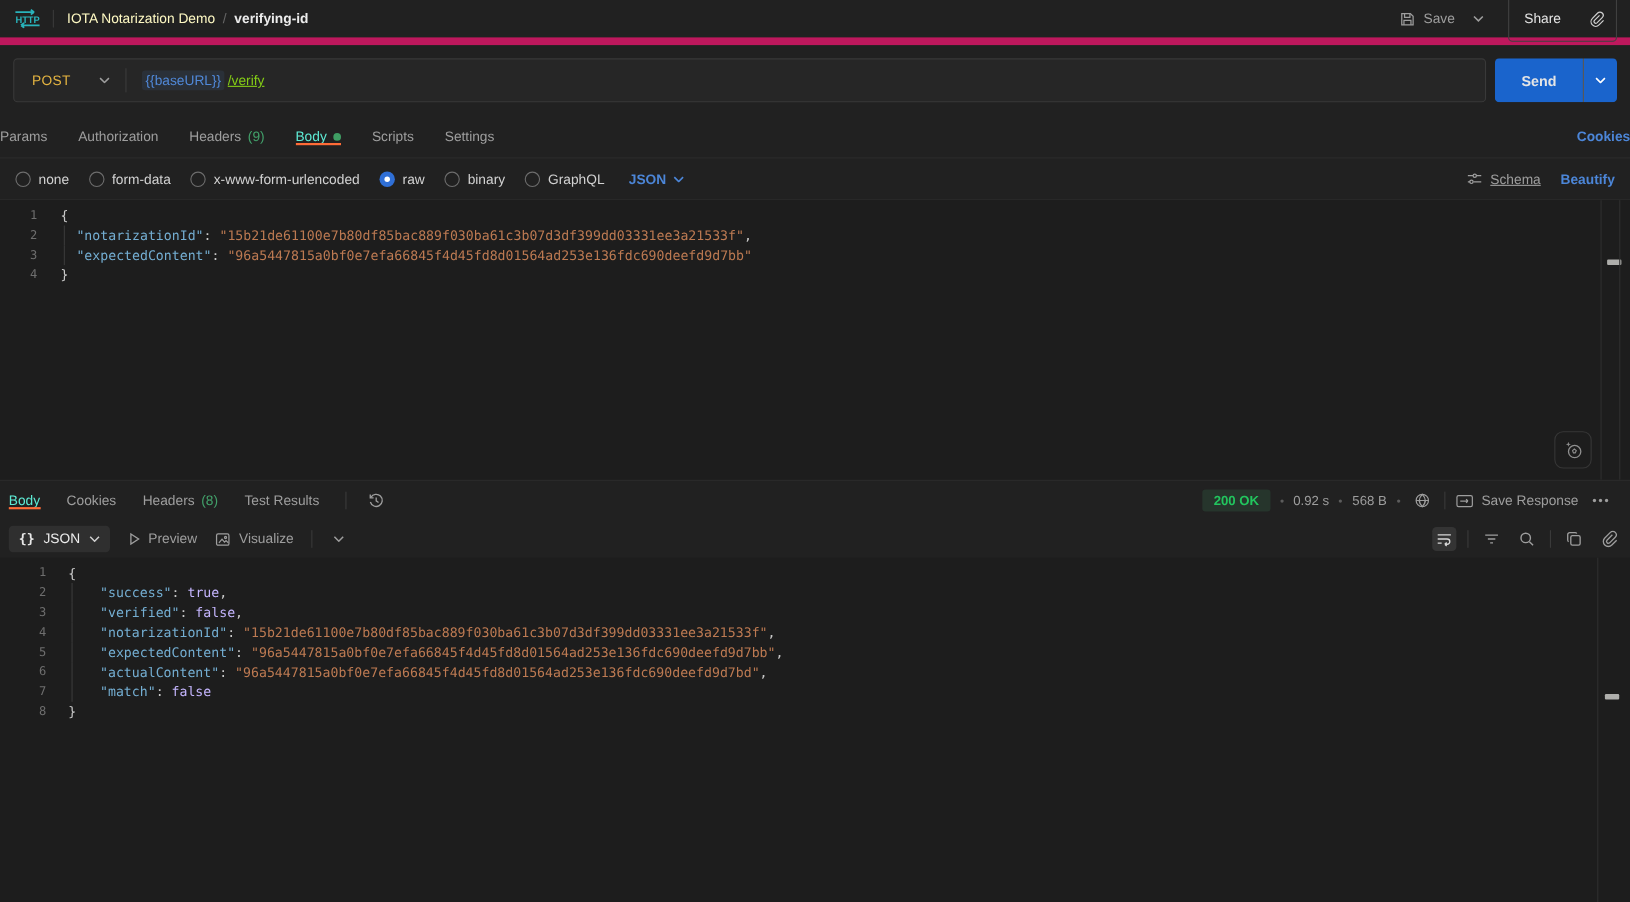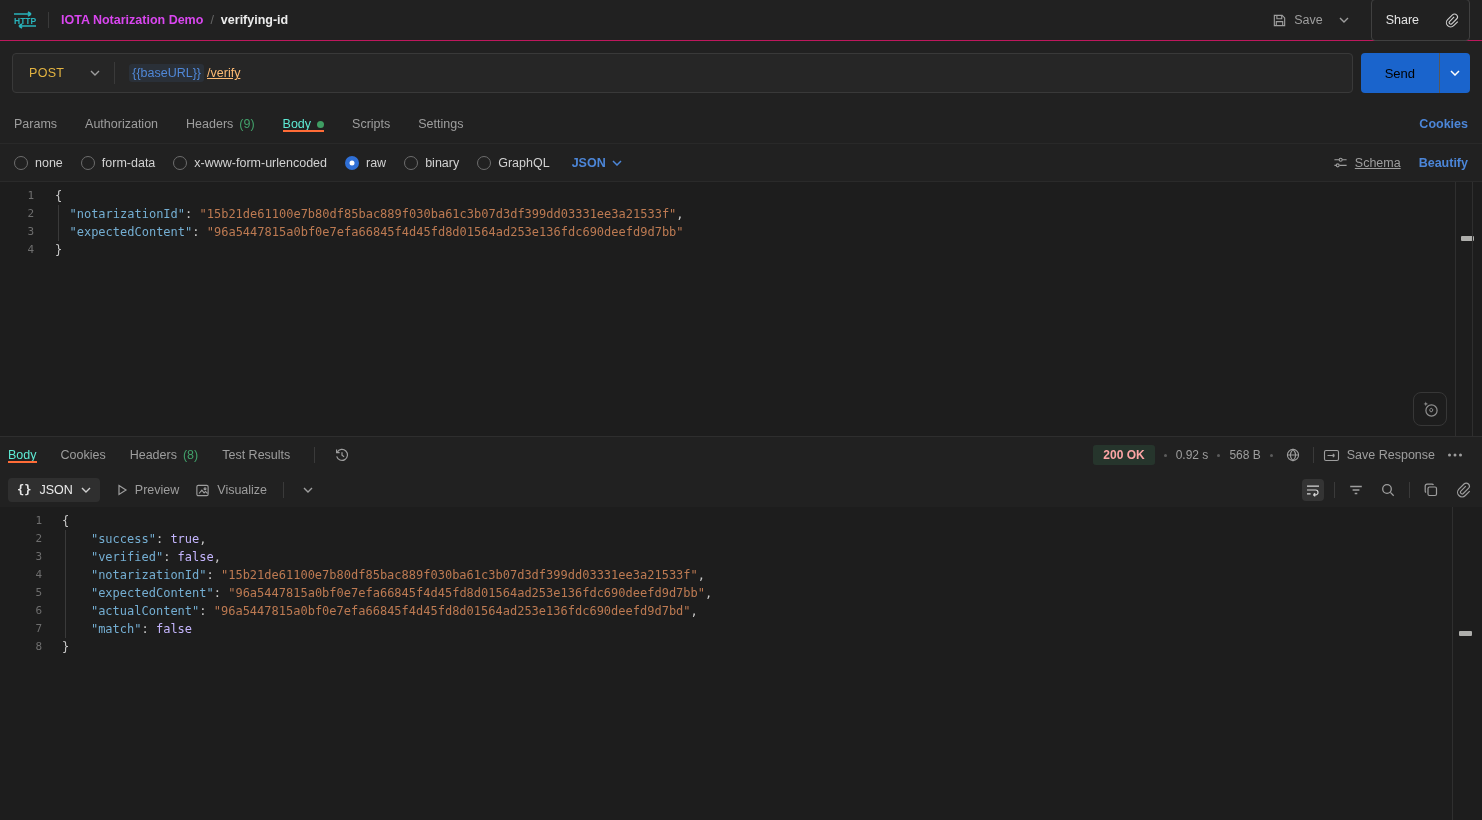--- a/index.html
+++ b/index.html
@@ -2,50 +2,50 @@
 <html><head>
 <meta charset="utf-8">
 <style>
   * { margin:0; padding:0; box-sizing:border-box; }
   html,body { width:1482px; height:820px; background:#212121; overflow:hidden;
     font-family:"Liberation Sans", sans-serif; color:#d0d0d0; }
   .row { display:flex; align-items:center; }
   svg { display:block; }
 
   
-  .topbar { height:41px; padding:0 12px; display:flex; align-items:center; border-bottom:1px solid #be185d; }
+  .topbar { height:41px; padding:0 12px; display:flex; align-items:center; border-bottom:7px solid #be185d; }
   .http-icon { margin-right:10px; }
   .tb-div { width:1px; height:16px; background:#3a3a3a; margin-right:12px; }
-  .crumb-collection { color:#d946ef; font-size:12.5px; cursor:default;font-weight:bold; }
+  .crumb-collection { color:#fef9c3; font-size:12.5px; cursor:default; }
   .crumb-sep { color:#666; margin:0 7px; font-size:12.5px; }
   .crumb-request { color:#ececec; font-size:12.5px; font-weight:700; }
   .topbar-right { margin-left:auto; display:flex; align-items:center; gap:10px; }
   .save-btn { display:flex; align-items:center; gap:7px; color:#9e9e9e; font-size:12.5px; cursor:pointer; }
   .chev-btn { padding:4px 6px; cursor:pointer; }
   .share-group { display:flex; align-items:center; border:1px solid #404040; border-radius:4px; height:42px; margin-left:6px; }
   .share-main { display:flex; align-items:center; padding:0 14px; color:#e4e4e4; font-size:12.5px; cursor:pointer; }
   .share-sep { width:1px; background:#404040; }
   .share-link { display:flex; align-items:center; padding:0 10px; cursor:pointer; }
 
   
   .url-row { padding:12px; display:flex; gap:8px; }
   .url-box { flex:1; height:40px; background:#262626; border:1px solid #393939; border-radius:4px; display:flex; align-items:center; }
   .method { display:flex; align-items:center; gap:26px; padding:0 14px 0 16px; cursor:pointer; }
   .method-label { color:#e3b341; font-size:12.5px; font-weight:400; letter-spacing:.3px; }
   .url-div { width:1px; height:22px; background:#3a3a3a; }
   .url-input { display:flex; align-items:center; padding:0 14px; font-size:12.5px; flex:1; cursor:text; }
   .url-var { color:#5088d8; background:rgba(80,136,216,0.10); border-radius:3px; padding:2px 3px; }
-  .url-path { color:#fdba74; margin-left:3px;text-decoration:underline; }
+  .url-path { color:#84cc16; margin-left:3px;text-decoration:underline; }
   .send-group { display:flex; align-items:stretch; height:40px; border-radius:4px; overflow:hidden; }
-  .send-main { background:#1a64cc; color:#000000; font-size:13px; font-weight:400; display:flex; align-items:center; padding:0 24px; cursor:pointer; }
+  .send-main { background:#1a64cc; color:#e5e5e5; font-size:13px; font-weight:700; display:flex; align-items:center; padding:0 24px; cursor:pointer; }
   .send-sep { width:1px; background:rgba(255,255,255,0.25); }
   .send-chev { background:#1a64cc; display:flex; align-items:center; padding:0 10px; cursor:pointer; }
 
   
-  .tabs-row { height:39px; padding:0 14px; display:flex; align-items:stretch; gap:44px; border-bottom:1px solid rgba(255,255,255,0.04); }
+  .tabs-row { height:39px; padding:0 0; display:flex; align-items:stretch; gap:44px; border-bottom:1px solid rgba(255,255,255,0.04); }
   .tab { display:flex; align-items:center; gap:6px; color:#9e9e9e; font-size:12.5px; cursor:pointer; position:relative; }
   .tab.active { color:#5eead4; }
   .tab.active::after { content:""; position:absolute; left:0; right:0; bottom:-1px; height:2px; background:#ff6c37; }
   .tab .count { color:#42a06a; }
   .tab .dot { width:7px; height:7px; border-radius:50%; background:#3f9e63; }
   .tabs-right { margin-left:auto; display:flex; align-items:center; }
   .link-blue { color:#4c86d8; font-size:12.5px; font-weight:600; cursor:pointer; }
 
   
   .options-row { height:38px; padding:0 14px; display:flex; align-items:center; gap:18px; border-bottom:1px solid #2a2a2a; }
@@ -86,21 +86,21 @@
   .response .scroll-handle { top:124px; left:6px; }
   .postbot-btn { position:absolute; right:35px; bottom:10px; width:34px; height:34px; border:1px solid #373737;
      border-radius:8px; display:flex; align-items:center; justify-content:center; cursor:pointer; background:#1d1d1d; }
 
   
   .response-section { border-top:1px solid #2e2e2e; }
   .resp-tabs-row { height:36px; padding:0 8px 0 8px; display:flex; align-items:stretch; gap:24px; }
   .resp-left-extra { display:flex; align-items:center; gap:16px; }
   .resp-div { width:1px; height:16px; background:#3a3a3a; align-self:center; }
   .resp-right { margin-left:auto; display:flex; align-items:center; gap:9px; padding-right:8px; }
-  .status-badge { color:#fca5a5; background:rgba(73,179,115,0.14); font-size:12px; font-weight:600;
+  .status-badge { color:#22c55e; background:rgba(73,179,115,0.14); font-size:12px; font-weight:600;
      padding:3px 10px; border-radius:3px; }
   .meta-dot { width:3px; height:3px; border-radius:50%; background:#5c5c5c; }
   .meta-text { color:#9e9e9e; font-size:12px; }
   .save-resp { display:flex; align-items:center; gap:7px; color:#9e9e9e; font-size:12.5px; cursor:pointer;justify-content:space-between; }
   .icon-btn { cursor:pointer; display:flex; align-items:center; justify-content:center; padding:3px; border-radius:4px; }
   .icon-btn.chip { background:#343434; }
 
   .resp-controls { height:34px; padding:0 8px; display:flex; align-items:center; gap:16px; }
   .format-chip { display:flex; align-items:center; gap:8px; background:#2f2f2f; border-radius:4px; padding:5px 9px; cursor:pointer; }
   .format-braces { color:#e8e8e8; font-size:12px; font-weight:700; font-family:"DejaVu Sans Mono", monospace; }

